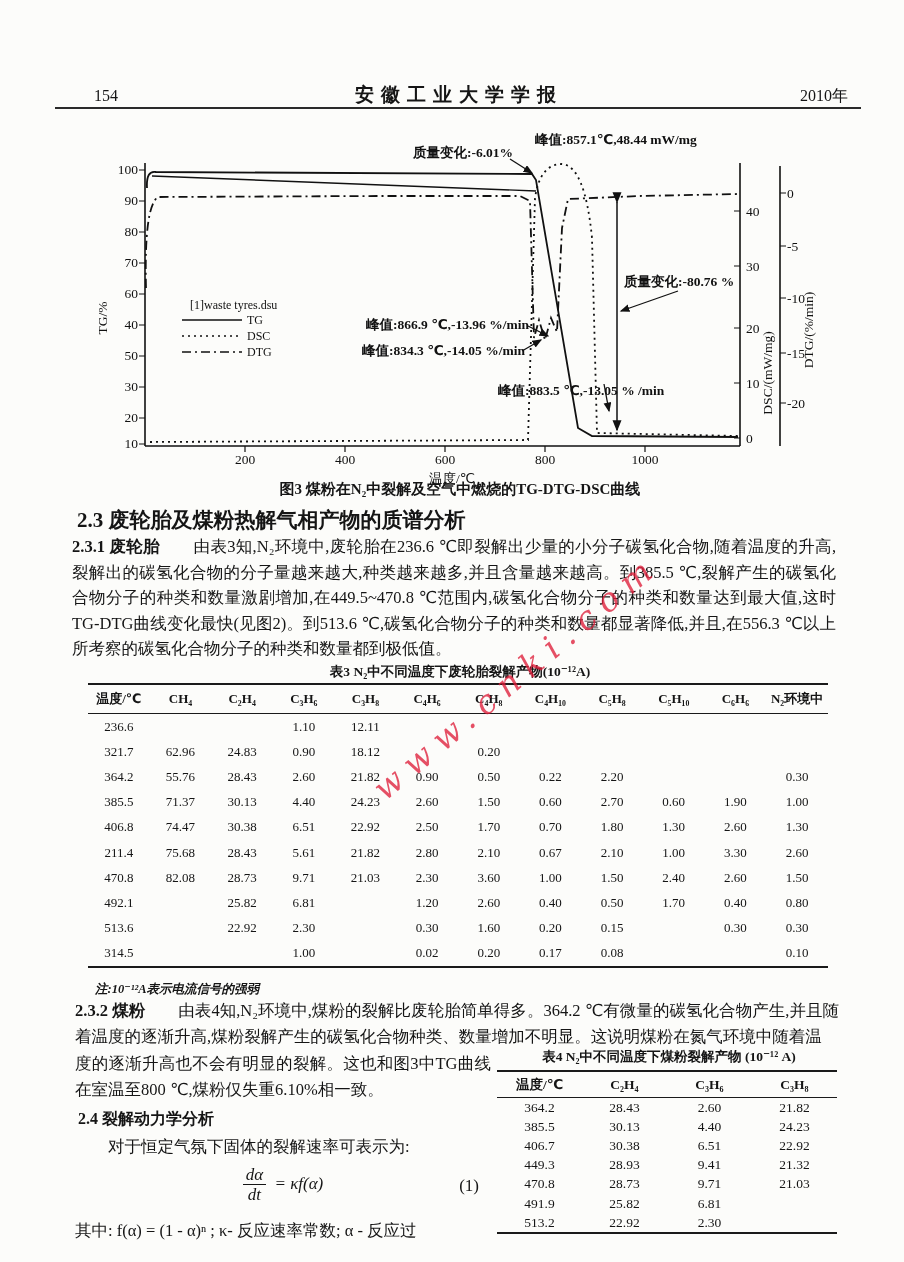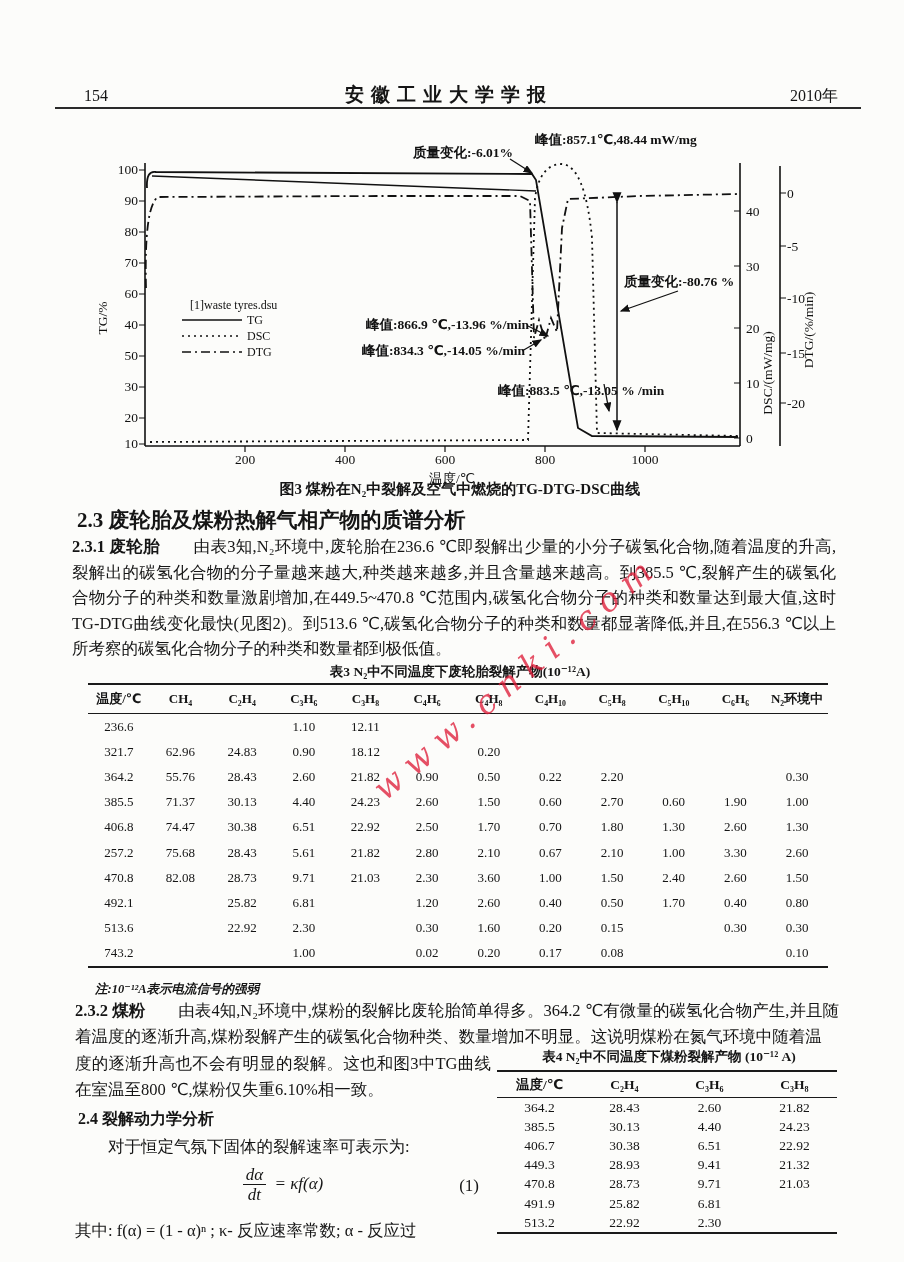--- a/index.html
+++ b/index.html
@@ -1,19 +1,19 @@
 <!DOCTYPE html>
 <html><head>
 <meta charset="utf-8">
 <style>
   html,body{margin:0;padding:0;background:#e8e8e6;}
   .page{position:relative;width:904px;height:1262px;margin:0 auto;background:#fcfcfa;
         font-family:"Liberation Serif","DejaVu Sans",serif;color:#151515;overflow:hidden;}
   
-  .header{position:absolute;top:82px;left:48px;width:790px;display:flex;
+  .header{position:absolute;top:82px;left:58px;width:790px;display:flex;
           justify-content:space-between;align-items:baseline;}
   .pageno{font-size:16px;padding-left:36px;}
   .journal{font-size:19px;font-weight:bold;letter-spacing:7px;}
   .year{font-size:16px;}
   .rule{position:absolute;top:107px;left:55px;width:806px;height:2px;background:#2a2a2a;}
   
   .chart-svg{position:absolute;left:80px;top:128px;}
   .chart-svg text{font-family:"Liberation Serif","DejaVu Sans",serif;fill:#111;}
   .tick{font-size:13.5px;}
   .axis-title{font-size:13.5px;}
@@ -240,21 +240,21 @@
           <td>22.92</td>
           <td>2.50</td>
           <td>1.70</td>
           <td>0.70</td>
           <td>1.80</td>
           <td>1.30</td>
           <td>2.60</td>
           <td>1.30</td>
         </tr>
         <tr>
-          <td>257.2</td>
+          <td>211.4</td>
           <td>75.68</td>
           <td>28.43</td>
           <td>5.61</td>
           <td>21.82</td>
           <td>2.80</td>
           <td>2.10</td>
           <td>0.67</td>
           <td>2.10</td>
           <td>1.00</td>
           <td>3.30</td>
@@ -296,21 +296,21 @@
           <td></td>
           <td>0.30</td>
           <td>1.60</td>
           <td>0.20</td>
           <td>0.15</td>
           <td></td>
           <td>0.30</td>
           <td>0.30</td>
         </tr>
         <tr>
-          <td>743.2</td>
+          <td>314.5</td>
           <td></td>
           <td></td>
           <td>1.00</td>
           <td></td>
           <td>0.02</td>
           <td>0.20</td>
           <td>0.17</td>
           <td>0.08</td>
           <td></td>
           <td></td>

